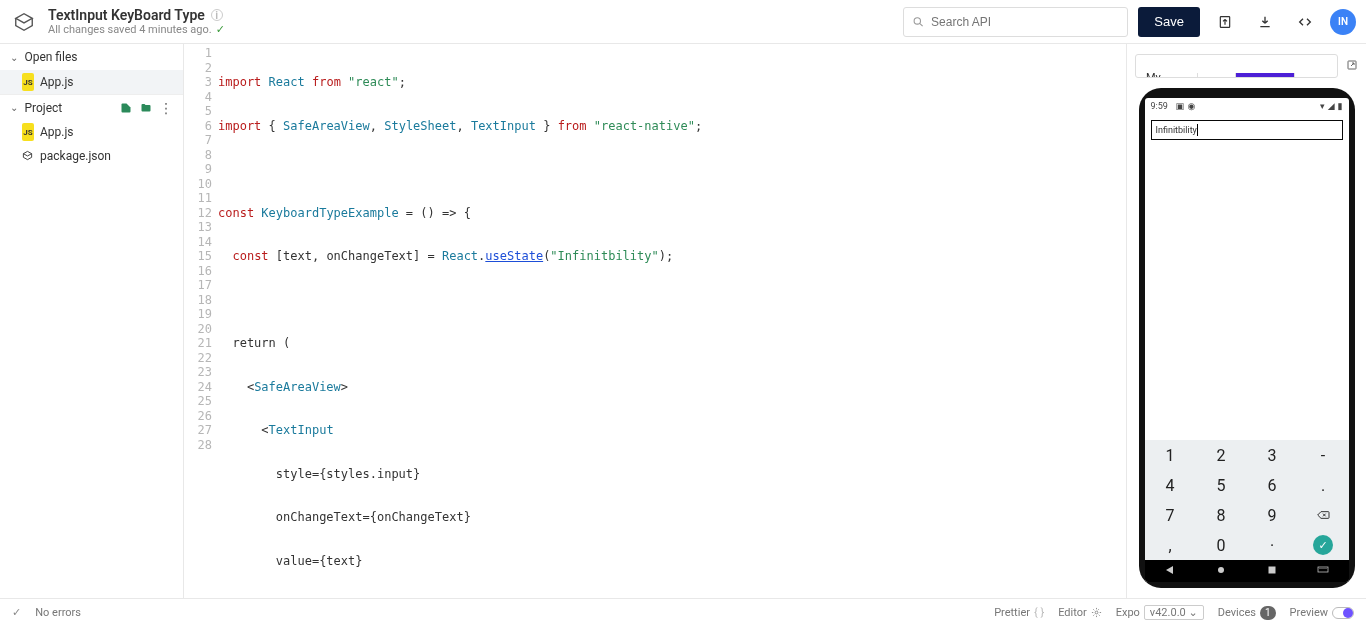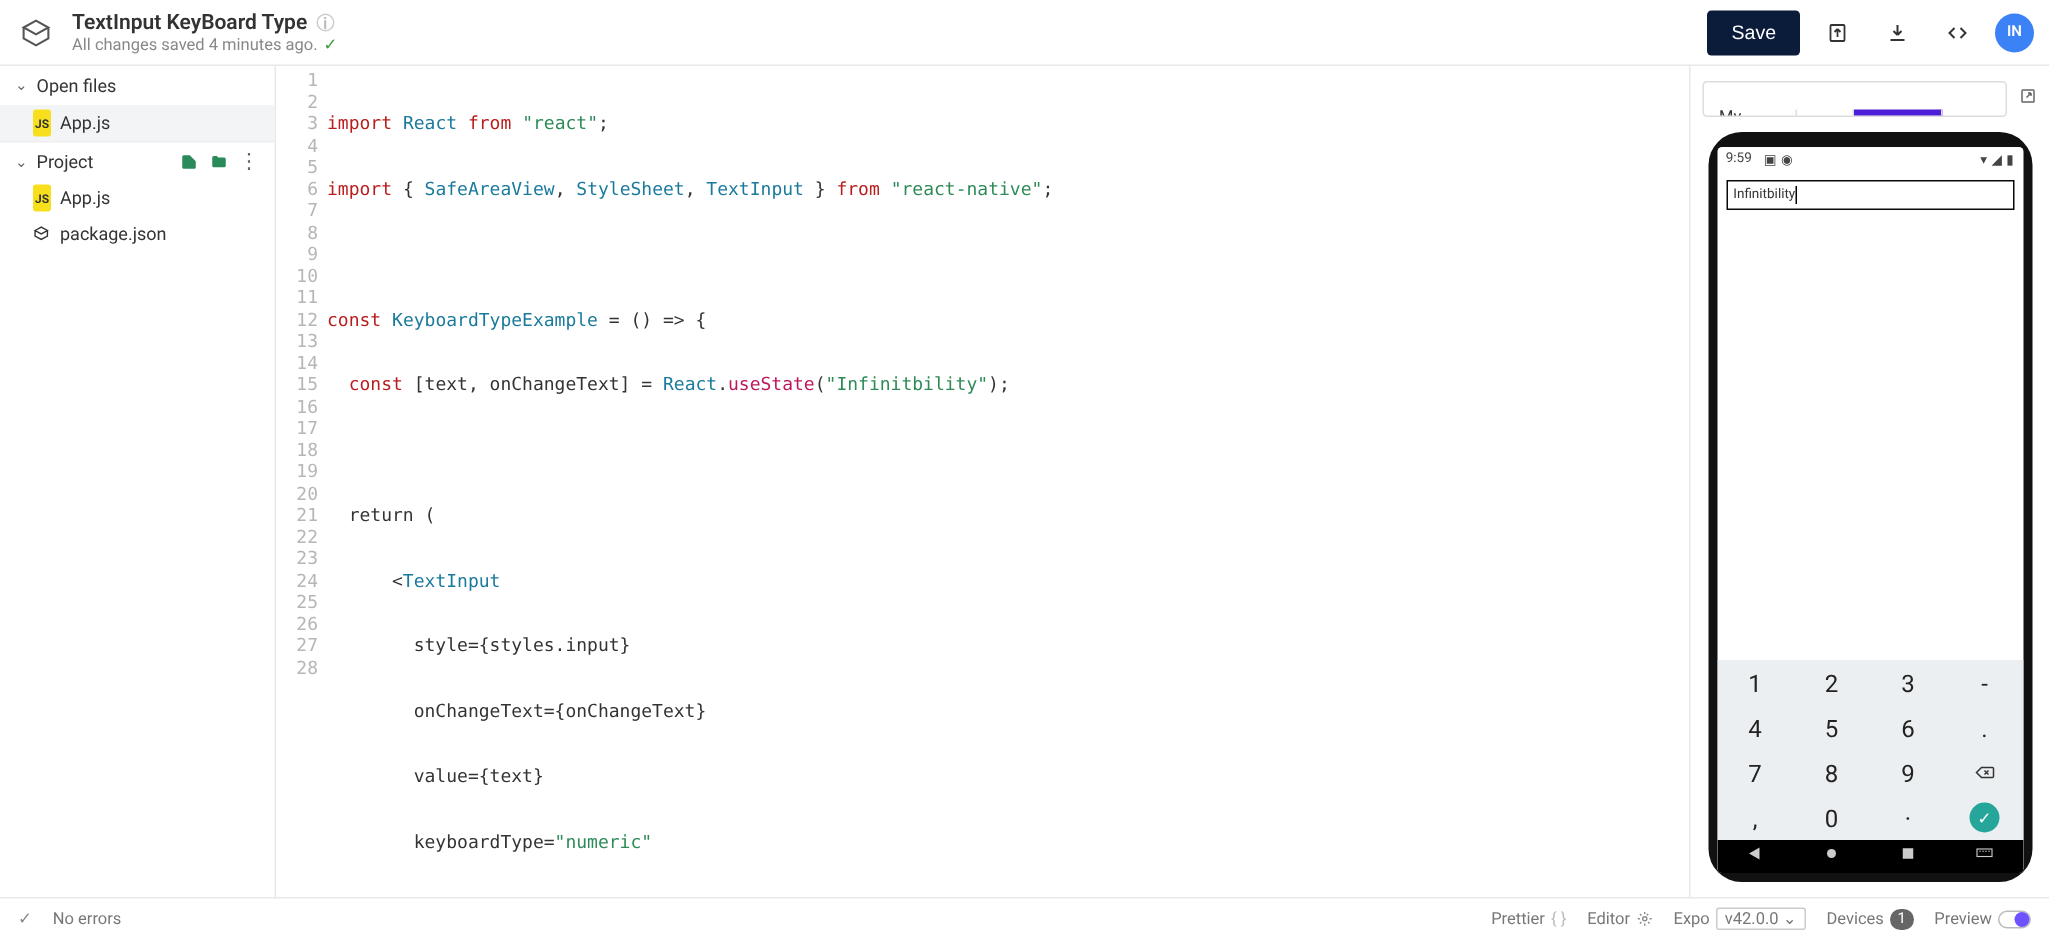--- a/index.html
+++ b/index.html
@@ -46,21 +46,21 @@
 
   
   .editor { flex: 1; display: flex; font-family: Menlo, Consolas, monospace; font-size: 12px; line-height: 14.5px; background: #fff; overflow: hidden; }
   .gutter { width: 34px; text-align: right; color: #b6b6b6; padding: 2px 6px 0 0; user-select: none; }
   .gutter div { height: 14.5px; }
   .code { flex: 1; padding-top: 2px; white-space: pre; }
   .code div { height: 14.5px; }
   .t-kw { color: #b91c1c; }
   .t-cls { color: #1a7a9c; }
   .t-str { color: #2e8b57; }
-  .t-fn  { color: #be185d; }
+  .t-fn  { color: #1d4ed8; text-decoration: underline; }
 
   
   .preview { width: 240px; border-left: 1px solid #e8e8e8; padding: 10px 8px; display: flex; flex-direction: column; gap: 10px; align-items: center; }
   .device-tabs { display: flex; align-items: center; gap: 0; border: 1px solid #ddd; border-radius: 3px; overflow: hidden; height: 24px; font-size: 11px; }
   .device-tabs .tab { padding: 0 10px; height: 100%; display: flex; align-items: center; cursor: pointer; border-right: 1px solid #ddd; margin-top: 36px; }
   .device-tabs .tab:last-of-type { border-right: none; }
   .device-tabs .tab.active { background: #4c1fd6; color: #fff; }
   .device-row { display: flex; align-items: center; gap: 8px; width: 100%; justify-content: flex-end; }
   .popout-icon { color: #666; }
 
@@ -107,20 +107,27 @@
     <div class="title">
       <span>TextInput KeyBoard Type</span>
       <span class="info">i</span>
     </div>
     <div class="subtitle">
       <span>All changes saved 4 minutes ago.</span>
       <span class="check">✓</span>
     </div>
   </div>
   <div class="header-spacer"></div>
+  <div class="search-box">
+    <svg viewBox="0 0 24 24" fill="none" stroke="#999" stroke-width="2">
+        <circle cx="10" cy="10" r="6"></circle>
+        <line x1="15" y1="15" x2="20" y2="20"></line>
+      </svg>
+    <input placeholder="Search API" style="">
+  </div>
   <button class="btn btn-save">Save</button>
   <div class="hdr-icon">
     <svg viewBox="0 0 24 24" fill="none" stroke="#333" stroke-width="1.8">
         <rect x="5" y="4" width="14" height="16" rx="1"></rect>
         <path d="M12 8v8m0-8l-3 3m3-3l3 3"></path>
       </svg>
   </div>
   <div class="hdr-icon">
     <svg viewBox="0 0 24 24" fill="none" stroke="#333" stroke-width="2">
         <path d="M12 4v10m0 0l-4-4m4 4l4-4M5 19h14"></path>
@@ -205,20 +212,21 @@
         <div>28</div>
       </div>
     <div class="code">
       <div><span class="t-kw">import</span> <span class="t-cls">React</span> <span class="t-kw">from</span> <span class="t-str">"react"</span><span>;</span></div>
       <div><span class="t-kw">import</span> <span>{ </span><span class="t-cls">SafeAreaView</span><span>, </span><span class="t-cls">StyleSheet</span><span>, </span><span class="t-cls">TextInput</span><span> }</span> <span class="t-kw">from</span> <span class="t-str">"react-native"</span><span>;</span></div>
       <div> </div>
       <div><span class="t-kw">const</span> <span class="t-cls">KeyboardTypeExample</span><span> = () =&gt; {</span></div>
       <div><span>  </span><span class="t-kw">const</span><span> [text, onChangeText] = </span><span class="t-cls">React</span><span>.</span><span class="t-fn">useState</span><span>(</span><span class="t-str">"Infinitbility"</span><span>);</span></div>
       <div> </div>
       <div><span>  return (</span></div>
+      <div><span>    &lt;</span><span class="t-cls">SafeAreaView</span><span>&gt;</span></div>
       <div><span>      &lt;</span><span class="t-cls">TextInput</span></div>
       <div><span>        style={styles.input}</span></div>
       <div><span>        onChangeText={onChangeText}</span></div>
       <div><span>        value={text}</span></div>
       <div><span>        keyboardType=</span><span class="t-str">"numeric"</span></div>
       
       
       
       
       

